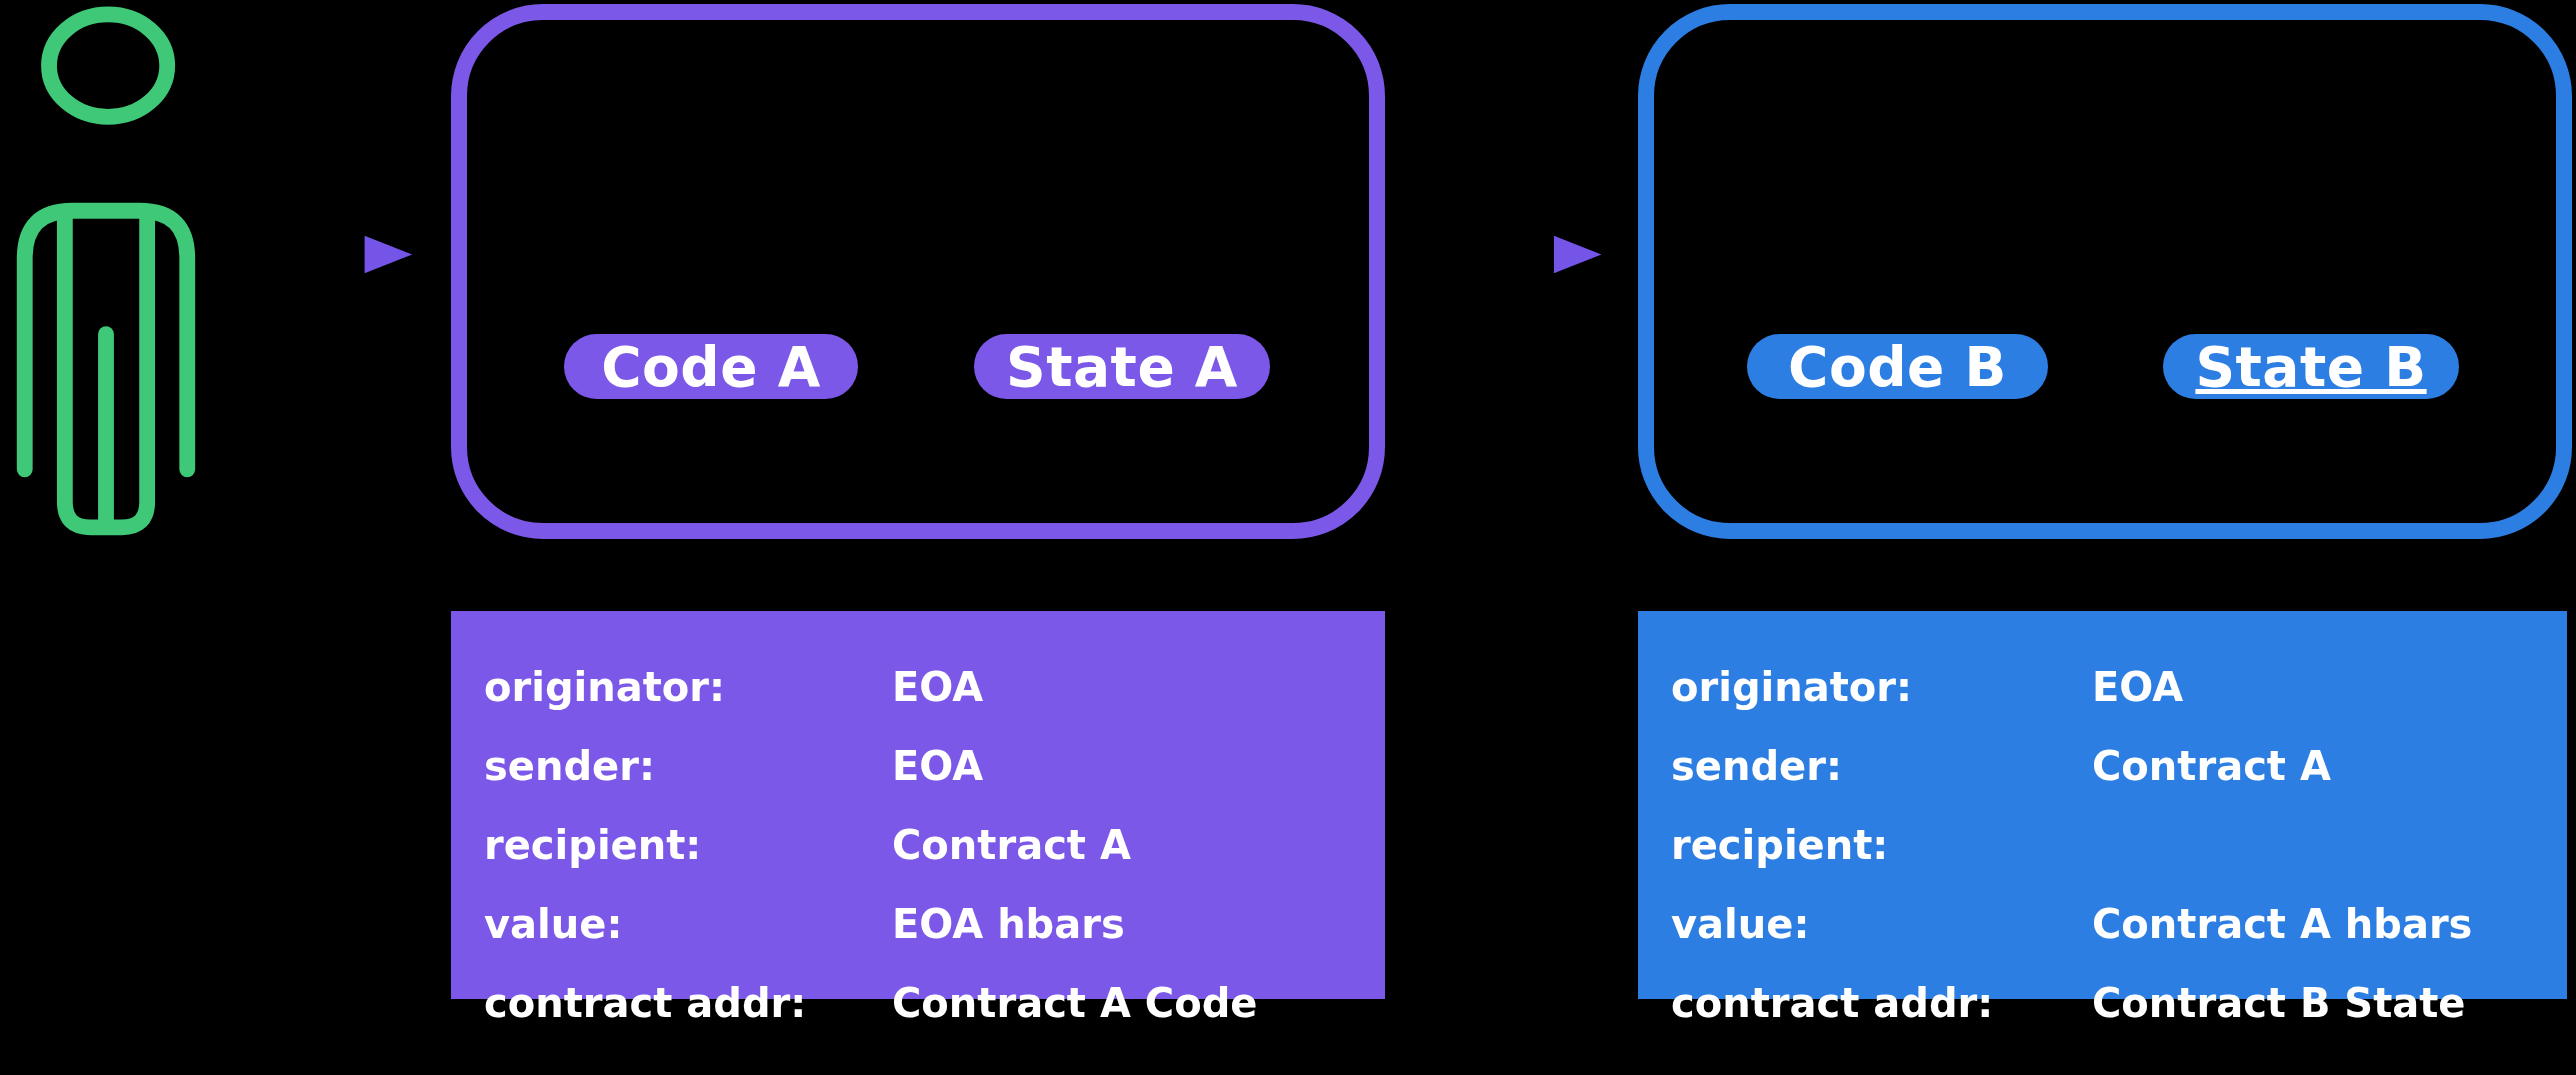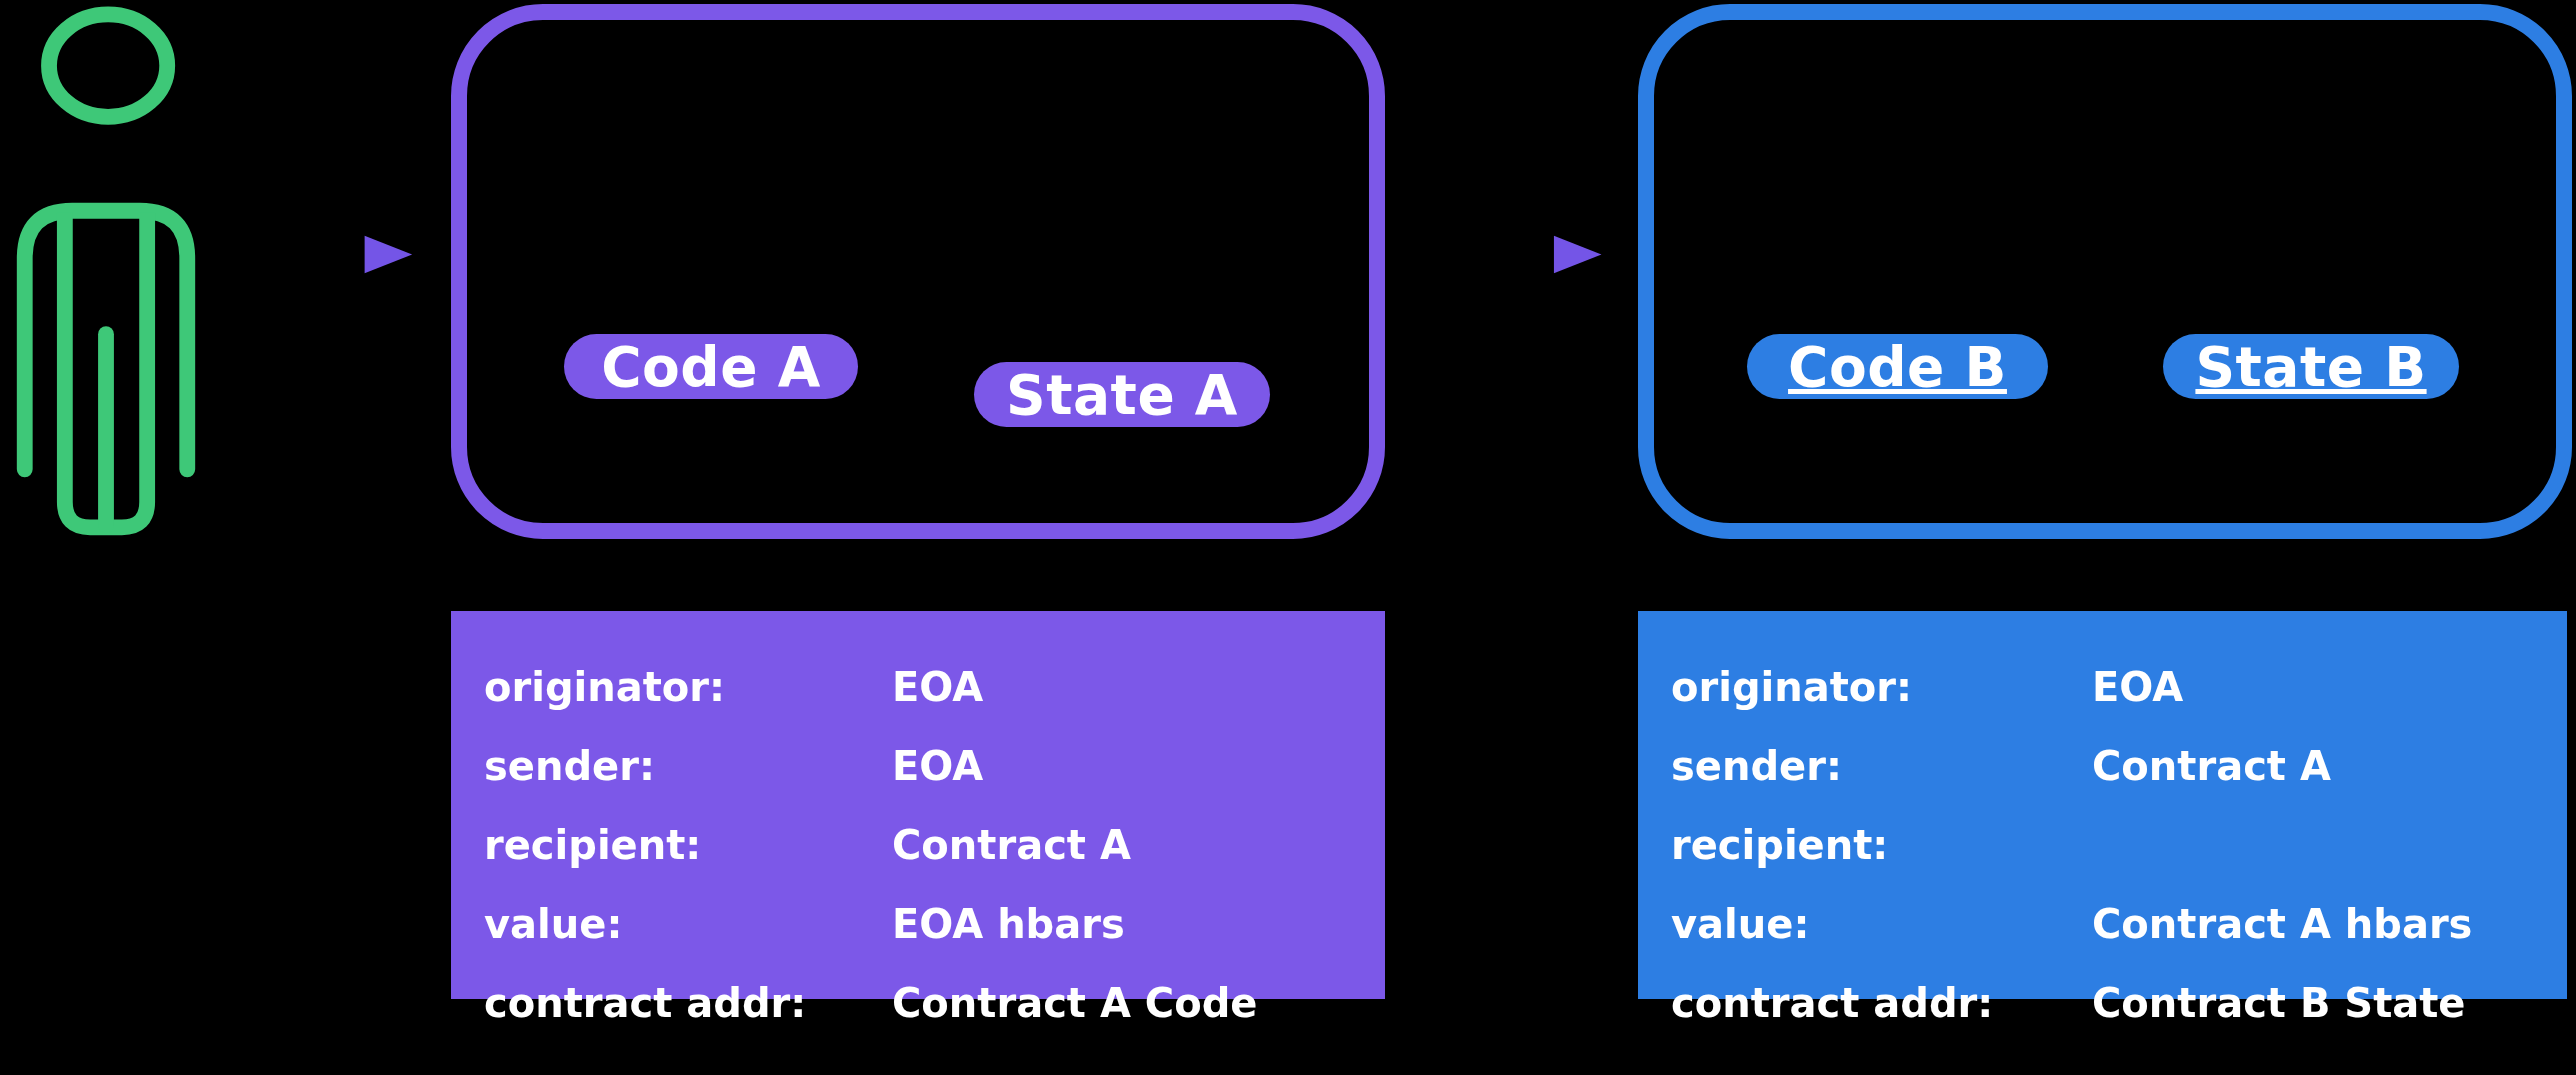--- a/index.html
+++ b/index.html
@@ -42,22 +42,22 @@
     display: flex;
     align-items: center;
     justify-content: center;
     font-size: 55px;
     letter-spacing: 0.5px;
     white-space: nowrap;
   }
   .pill.purple { background: var(--purple, #7C58E8); }
   .pill.blue   { background: var(--blue, #2D7EE3); }
   #pill-code-a  { left: 564px; width: 294px; }
-  #pill-state-a { left: 974px; width: 296px; margin-top: 28px; }
-  #pill-code-b  { left: 1747px; width: 301px; text-decoration: underline; }
+  #pill-state-a { left: 974px; width: 296px; }
+  #pill-code-b  { left: 1747px; width: 301px; }
   #pill-state-b { left: 2163px; width: 296px; text-decoration: underline; }
 
   
   .frame-table {
     position: absolute;
     top: 611px;
     height: 388px;
     box-sizing: border-box;
     padding: 36px 10.6px 0 33px;
   }

